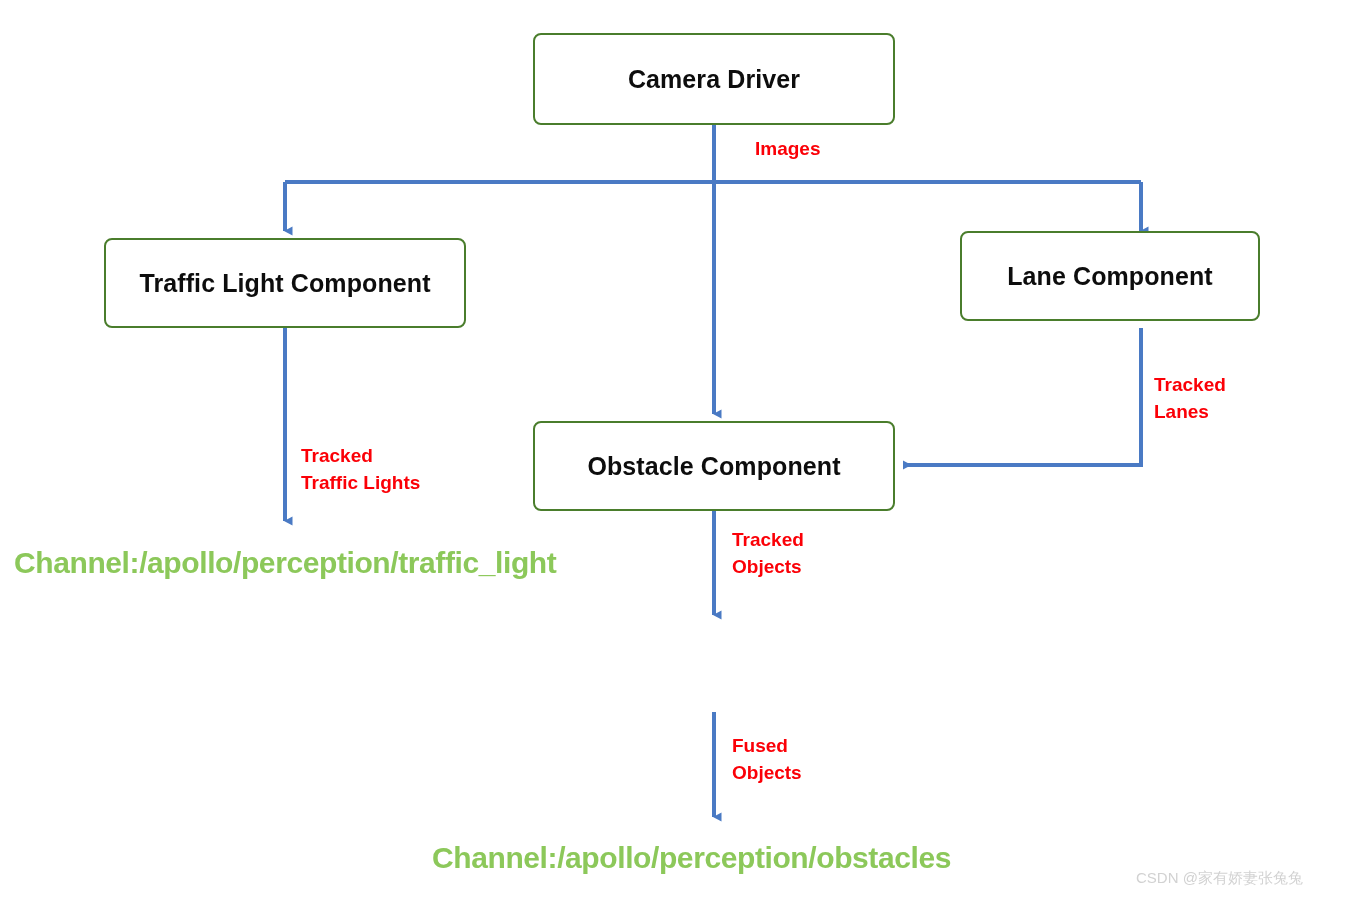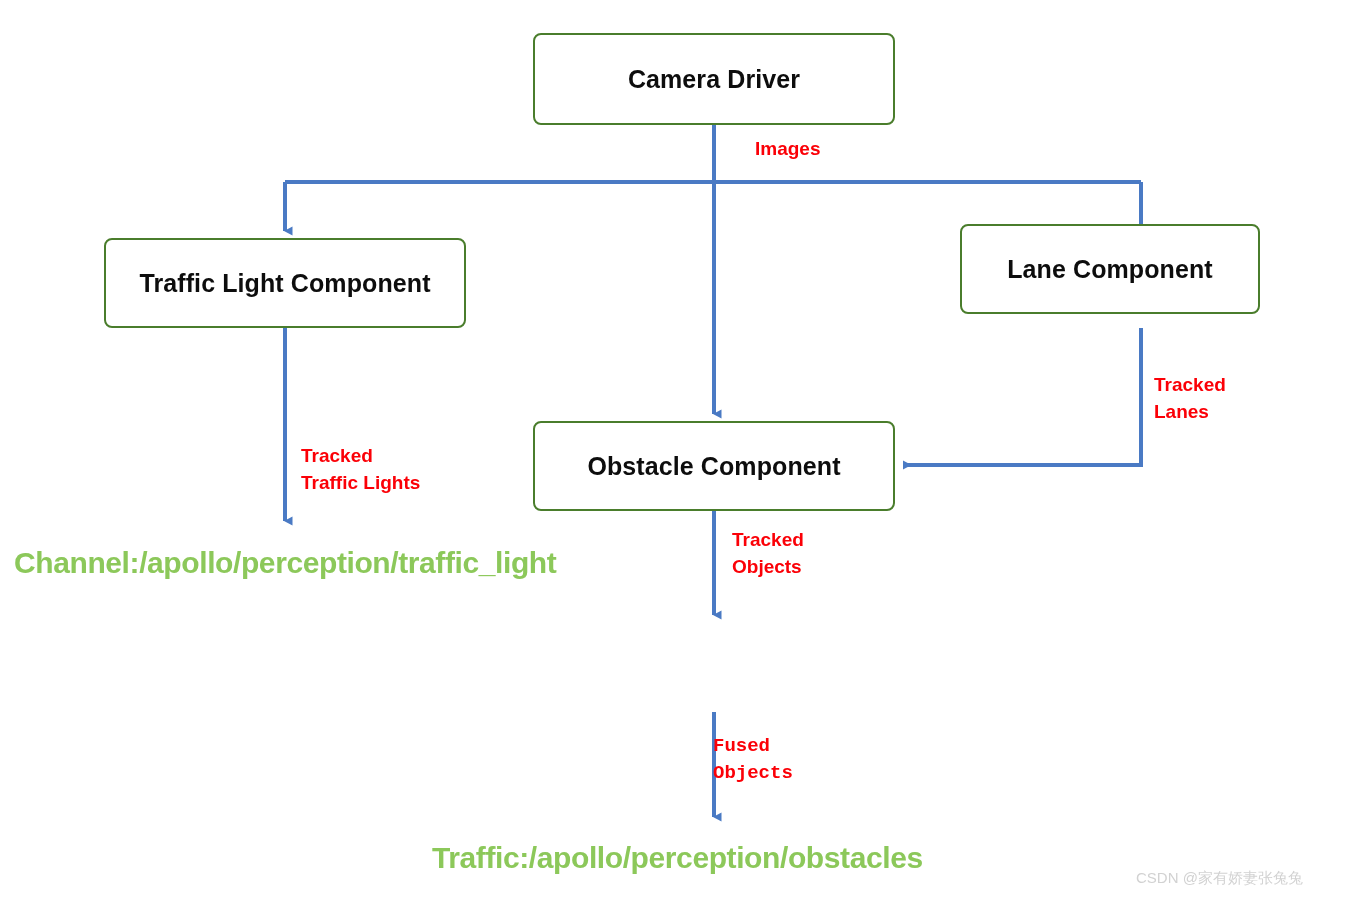--- a/index.html
+++ b/index.html
@@ -100,42 +100,42 @@
   </svg>
 
   <div class="node" style="left:533px; top:33px; width:362px; height:92px;">
     <span>Camera Driver</span>
   </div>
 
   <div class="node" style="left:104px; top:238px; width:362px; height:90px;">
     <span>Traffic Light Component</span>
   </div>
 
-  <div class="node" style="left:960px; top:224px; width:300px; height:90px;text-align:right;">
+  <div class="node" style="left:960px; top:231px; width:300px; height:90px;text-align:right;">
     <span>Lane Component</span>
   </div>
 
   <div class="node" style="left:533px; top:421px; width:362px; height:90px;">
     <span>Obstacle Component</span>
   </div>
 
 
   <div class="edge-label" style="left:755px; top:136px;">Images</div>
 
   <div class="edge-label" style="left:1154px; top:372px;">Tracked
 Lanes</div>
 
   <div class="edge-label" style="left:301px; top:443px;">Tracked
 Traffic Lights</div>
 
   <div class="edge-label" style="left:732px; top:527px;">Tracked
 Objects</div>
 
-  <div class="edge-label" style="left:713px; top:733px;font-family:Liberation Mono, monospace;">Fused
+  <div class="edge-label" style="left:732px; top:733px;">Fused
 Objects</div>
 
   <div class="channel-label" style="left:14px; top:546px;">Channel:/apollo/perception/traffic_light</div>
 
-  <div class="channel-label" style="left:432px; top:841px;">Traffic:/apollo/perception/obstacles</div>
+  <div class="channel-label" style="left:432px; top:841px;">Channel:/apollo/perception/obstacles</div>
 
   <div class="watermark" style="left:1136px; top:869px;">CSDN @家有娇妻张兔兔</div>
 
 </div>
 
 </body></html>

